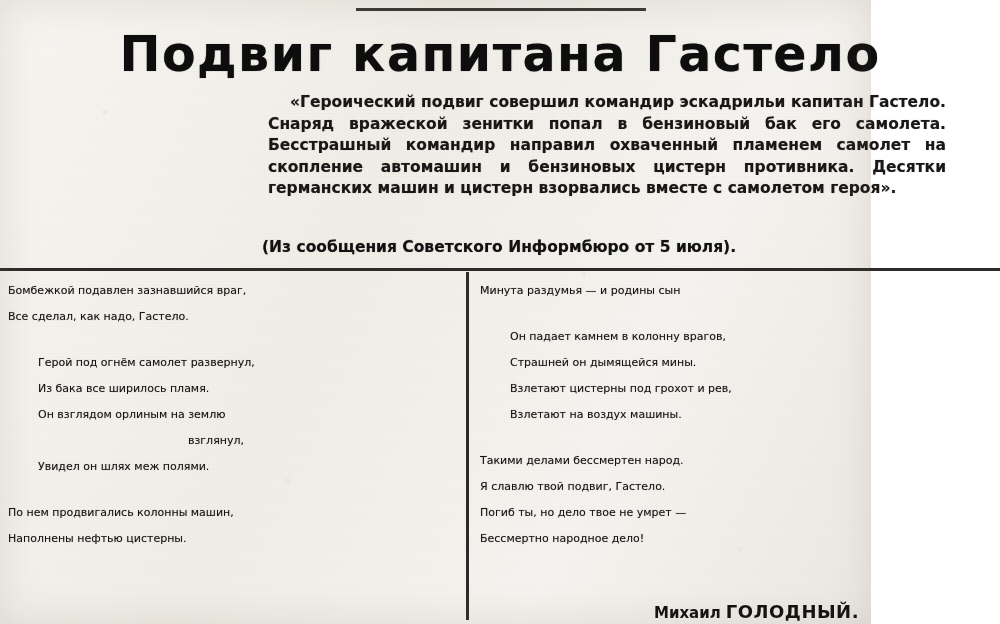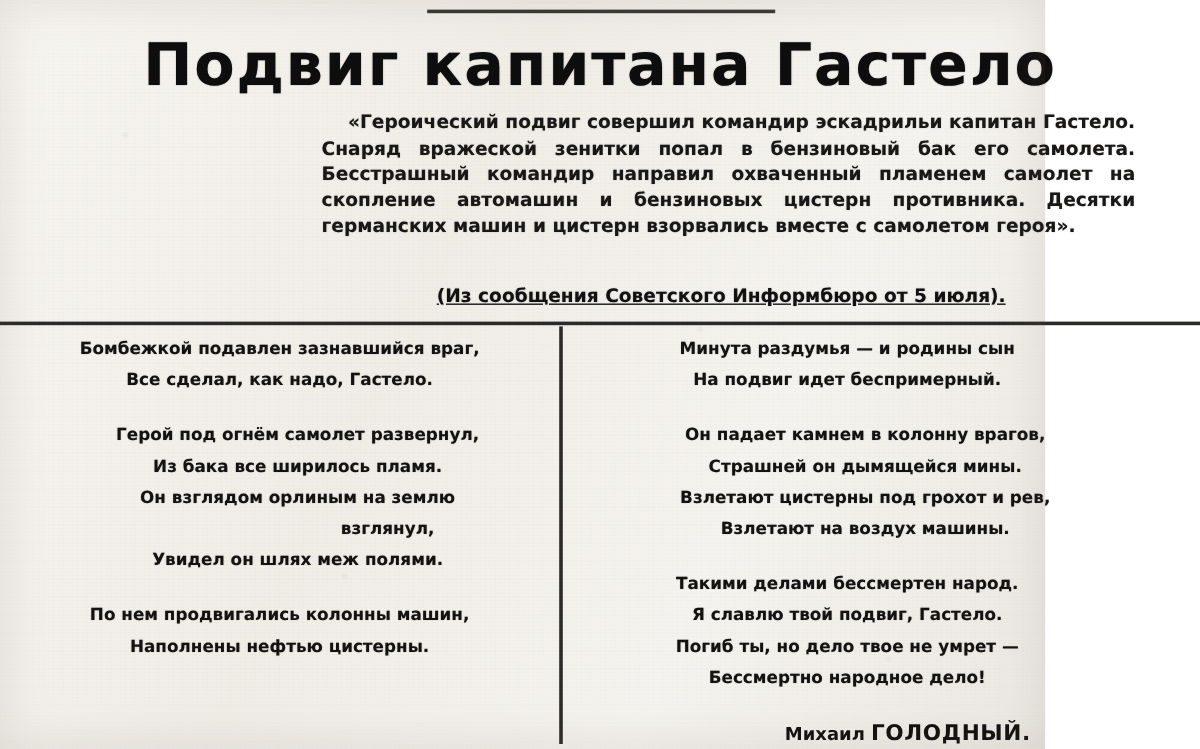--- a/index.html
+++ b/index.html
@@ -65,27 +65,26 @@
   }
   .lead .indent {
     display: inline-block;
     width: 22px;
   }
   .source {
     position: absolute;
     top: 238px;
     left: 262px;
     width: 678px;
-    text-align: center;
+    text-align: left;
     font-family: "DejaVu Sans", sans-serif;
     font-size: 15.5px;
     font-weight: bold;
     color: #151414;
     text-shadow: 0 0 1px rgba(0,0,0,0.4);
-    text-decoration: underline;
   }
   .rule {
     position: absolute;
     background: #2b2a28;
   }
   .rule-top {
     top: 8px;
     left: 356px;
     width: 290px;
     height: 3px;
@@ -109,25 +108,24 @@
     position: absolute;
     top: 278px;
     left: 0;
     width: 1000px;
     height: 344px;
   }
   .col {
     position: absolute;
     top: 0;
     font-family: "DejaVu Sans", sans-serif;
-    font-size: 14px;
-    font-weight: bold;
+    font-size: 11px;
+    font-weight: normal;
     color: #161514;
     text-shadow: 0 0 1px rgba(0,0,0,0.33);
-    text-align: center;
   }
   .col-left {
     left: 8px;
     width: 450px;
   }
   .col-right {
     left: 480px;
     width: 452px;
   }
   .stanza {
@@ -198,21 +196,20 @@
           <div class="line">Увидел он шлях меж полями.</div>
         </div>
         <div class="stanza">
           <div class="line">По нем продвигались колонны машин,</div>
           <div class="line">Наполнены нефтью цистерны.</div>
         </div>
       </div>
     <div class="col col-right">
         <div class="stanza">
           <div class="line">Минута раздумья — и родины сын</div>
-          <div class="line">На подвиг идет беспримерный.</div>
         </div>
         <div class="stanza indented">
           <div class="line">Он падает камнем в колонну врагов,</div>
           <div class="line">Страшней он дымящейся мины.</div>
           <div class="line">Взлетают цистерны под грохот и рев,</div>
           <div class="line">Взлетают на воздух машины.</div>
         </div>
         <div class="stanza">
           <div class="line">Такими делами бессмертен народ.</div>
           <div class="line">Я славлю твой подвиг, Гастело.</div>

